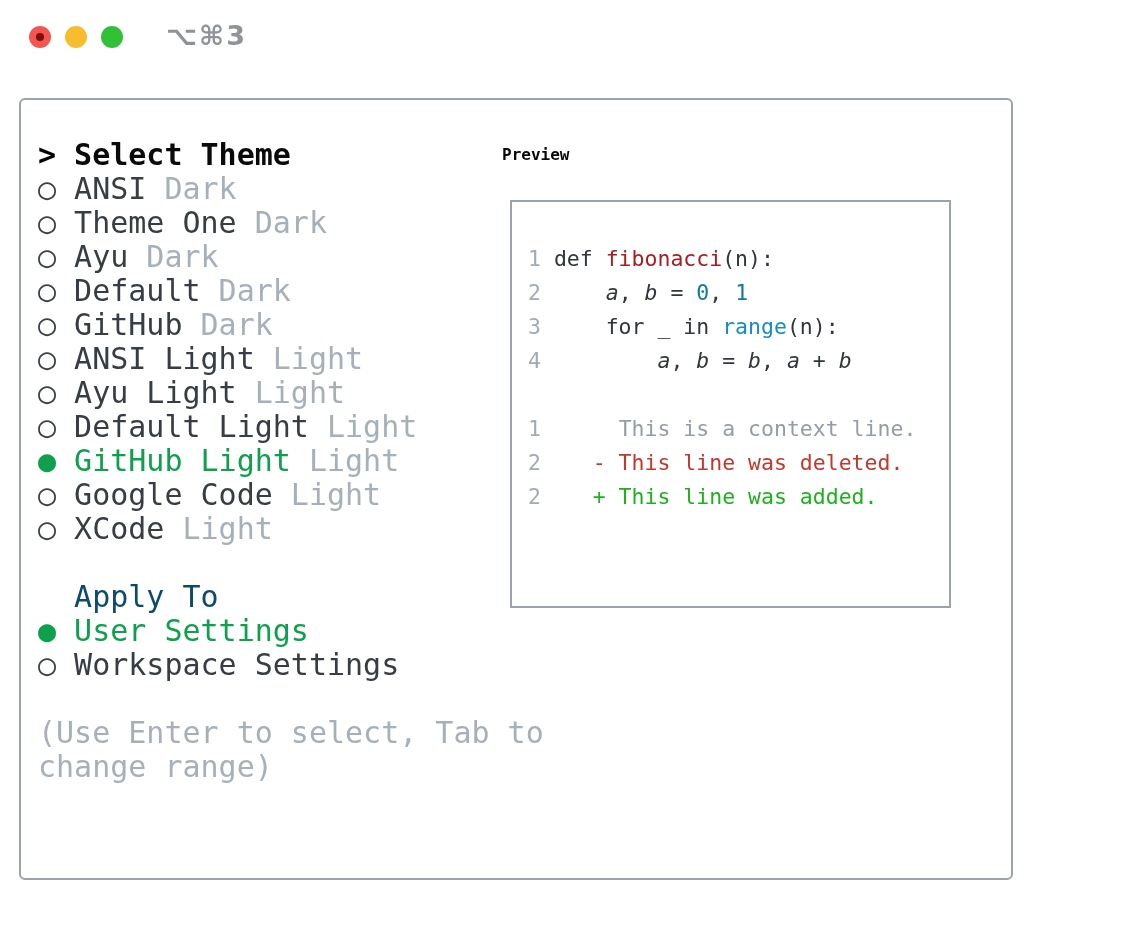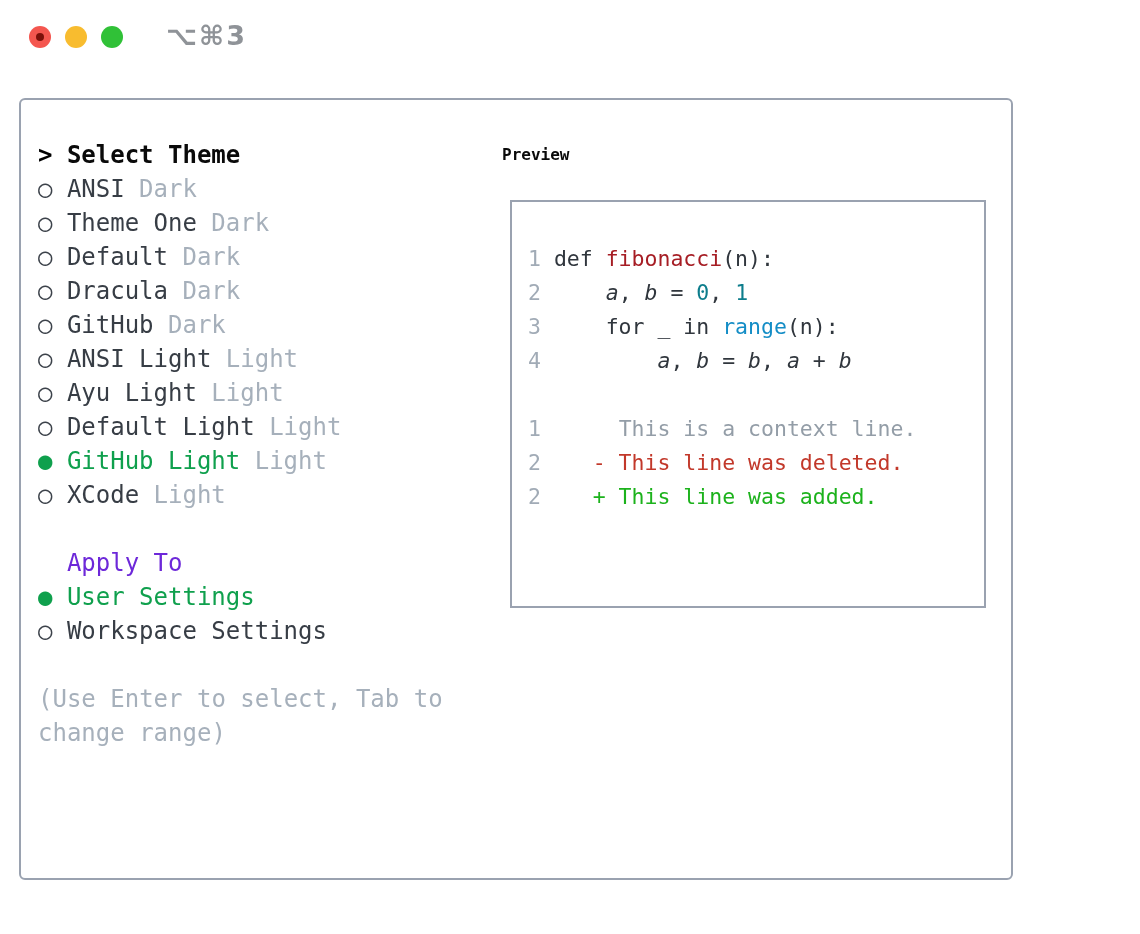--- a/index.html
+++ b/index.html
@@ -19,36 +19,36 @@
   .tl-yellow{left:65px;background:#f8bc2f;}
   .tl-green{left:101px;background:#30c137;}
   .win-title{position:absolute;left:166px;top:20px;font-family:"DejaVu Sans",sans-serif;
     font-size:27px;font-weight:bold;color:#8f9398;letter-spacing:2px;}
 
   
   .main-box{position:absolute;left:19px;top:98px;width:994px;height:782px;
     border:2px solid var(--border);border-radius:6px;box-sizing:border-box;background:#fff;}
 
   
-  .left-col{position:absolute;left:17px;top:38px;font-size:24px;line-height:34px;}
+  .left-col{position:absolute;left:17px;top:38px;font-size:30px;line-height:34px;}
   .row{height:34px;white-space:pre;}
   .marker{display:inline-block;width:1ch;color:#3c424a;}
   .row .label{margin-left:1ch;color:#373d45;}
   .row .tag{margin-left:1ch;color:var(--muted);}
   .row.selected .marker,.row.selected .label{color:var(--sel);}
   .prompt{display:inline-block;width:1ch;font-weight:bold;color:#000;}
   .hdr{margin-left:1ch;font-weight:bold;color:#0a0a0a;}
   .apply-header{margin-top:34px;}
-  .apply-header .ihdr{margin-left:2ch;color:#6d28d9;}
+  .apply-header .ihdr{margin-left:2ch;color:#0c4a6e;}
   .hint-block{margin-top:34px;color:var(--muted);}
 
   
   .preview-header{position:absolute;left:481px;top:38px;height:34px;line-height:34px;
     font-size:16px;font-weight:bold;color:#0a0a0a;}
-  .preview-box{position:absolute;left:489px;top:100px;width:476px;height:408px;
+  .preview-box{position:absolute;left:489px;top:100px;width:441px;height:408px;
     border:2px solid var(--border);box-sizing:border-box;background:#fff;
     padding:40px 0 18px 16px;font-size:21.5px;line-height:34px;}
   .cline{white-space:pre;min-height:34px;}
   .c-fg{color:var(--fg);}
   .c-num{color:var(--num);}
   .c-func{color:var(--func);}
   .c-numlit{color:var(--numlit);}
   .c-builtin{color:var(--builtin);}
   .c-context{color:var(--ctx);}
   .c-deleted{color:var(--del);}
@@ -68,27 +68,28 @@
   <span class="win-title">⌥⌘3</span>
 
   <div class="main-box">
 
     <div class="left-col">
       <div class="row"><span class="prompt">&gt;</span><span class="hdr">Select Theme</span></div>
 
       <div id="theme-list">
           <div class="row"><span class="marker">○</span><span class="label">ANSI</span><span class="tag">Dark</span></div>
           <div class="row"><span class="marker">○</span><span class="label">Theme One</span><span class="tag">Dark</span></div>
+          <div class="row"><span class="marker">○</span><span class="label">Ayu</span><span class="tag">Dark</span></div>
           <div class="row"><span class="marker">○</span><span class="label">Default</span><span class="tag">Dark</span></div>
-          <div class="row"><span class="marker">○</span><span class="label">Dracula</span><span class="tag">Dark</span></div>
           <div class="row"><span class="marker">○</span><span class="label">GitHub</span><span class="tag">Dark</span></div>
           <div class="row"><span class="marker">○</span><span class="label">ANSI Light</span><span class="tag">Light</span></div>
           <div class="row"><span class="marker">○</span><span class="label">Ayu Light</span><span class="tag">Light</span></div>
           <div class="row"><span class="marker">○</span><span class="label">Default Light</span><span class="tag">Light</span></div>
           <div class="row selected"><span class="marker">●</span><span class="label">GitHub Light</span><span class="tag">Light</span></div>
+          <div class="row"><span class="marker">○</span><span class="label">Google Code</span><span class="tag">Light</span></div>
           <div class="row"><span class="marker">○</span><span class="label">XCode</span><span class="tag">Light</span></div>
         </div>
 
       <div class="row apply-header"><span class="ihdr">Apply To</span></div>
 
       <div id="apply-list">
           <div class="row selected"><span class="marker">●</span><span class="label">User Settings</span></div>
           <div class="row"><span class="marker">○</span><span class="label">Workspace Settings</span></div>
         </div>
 

